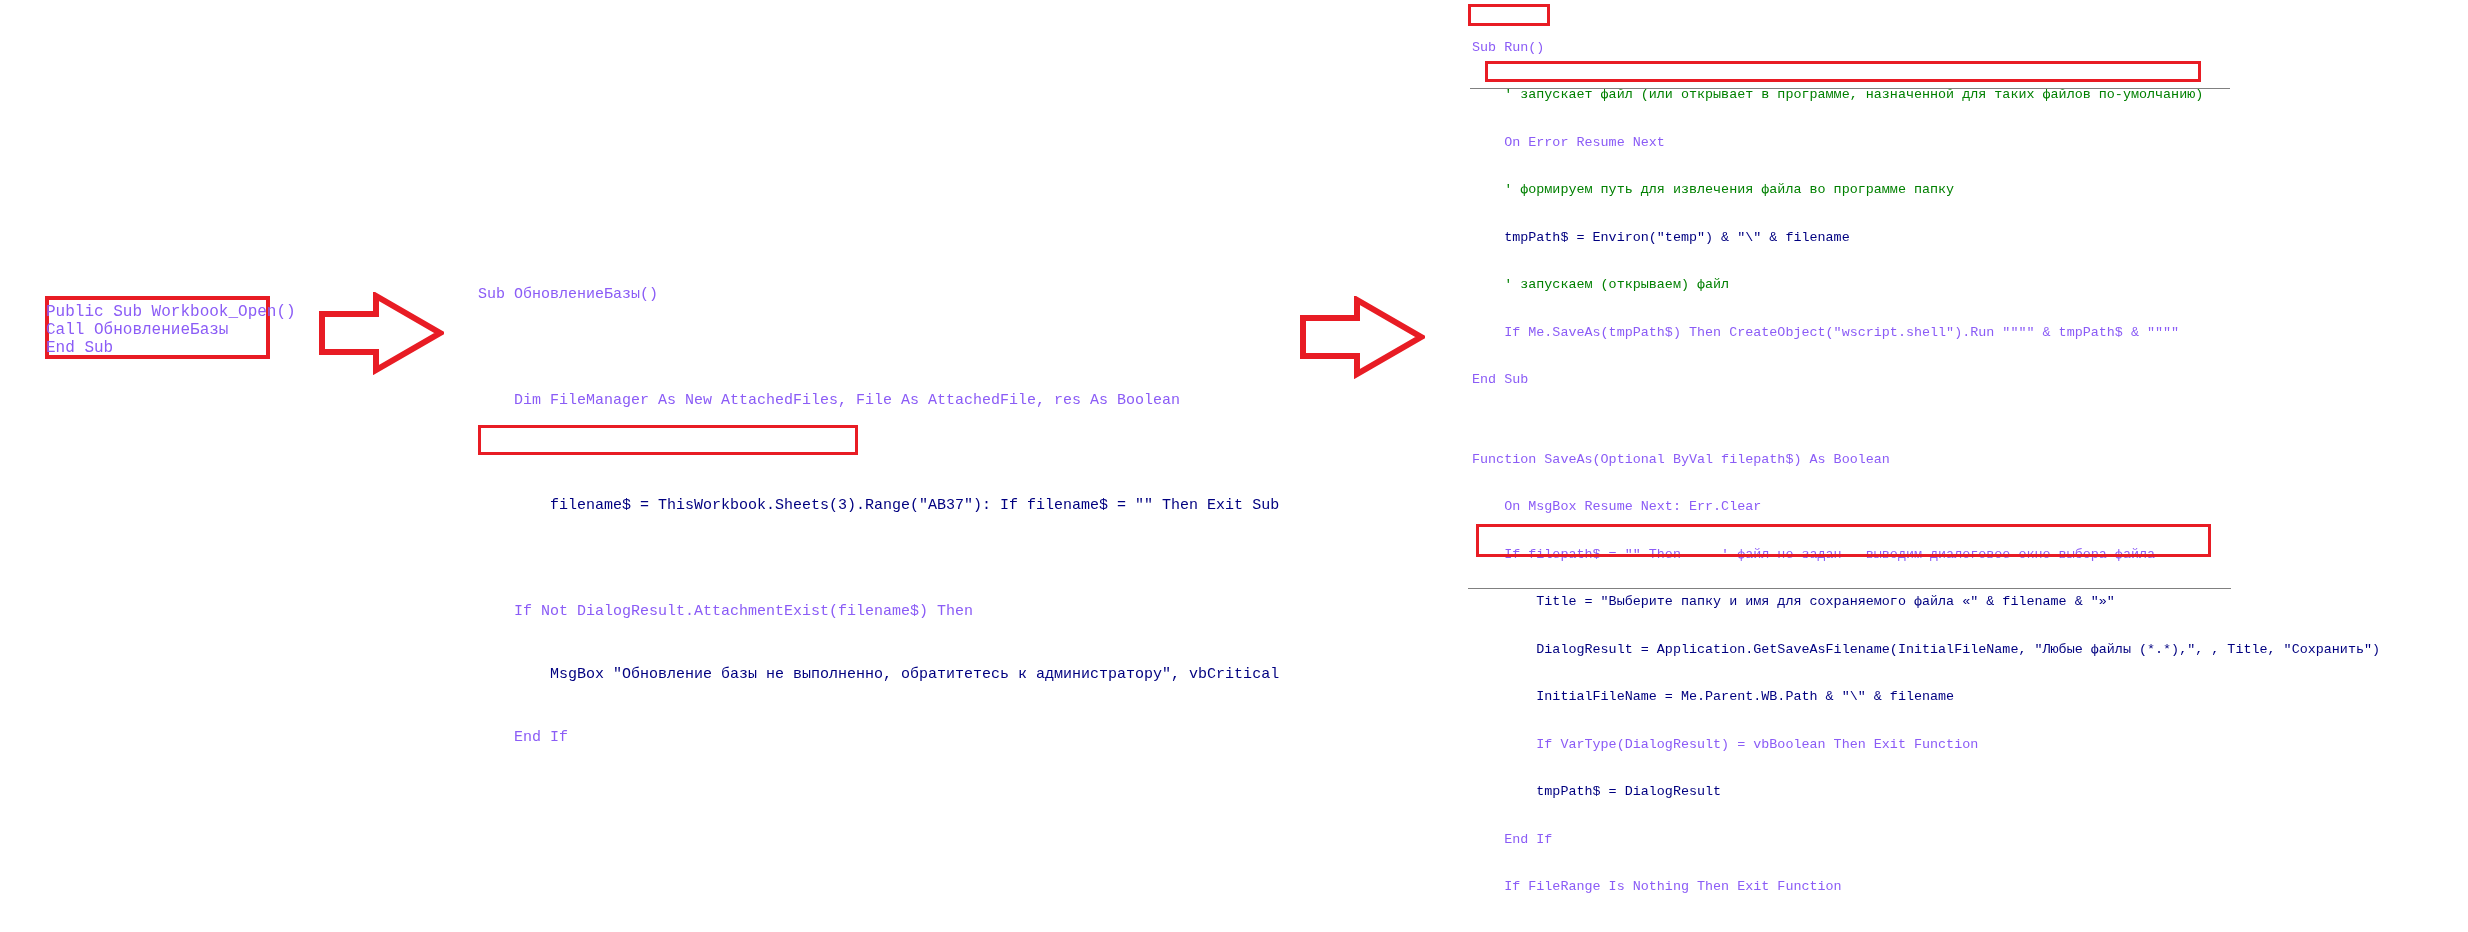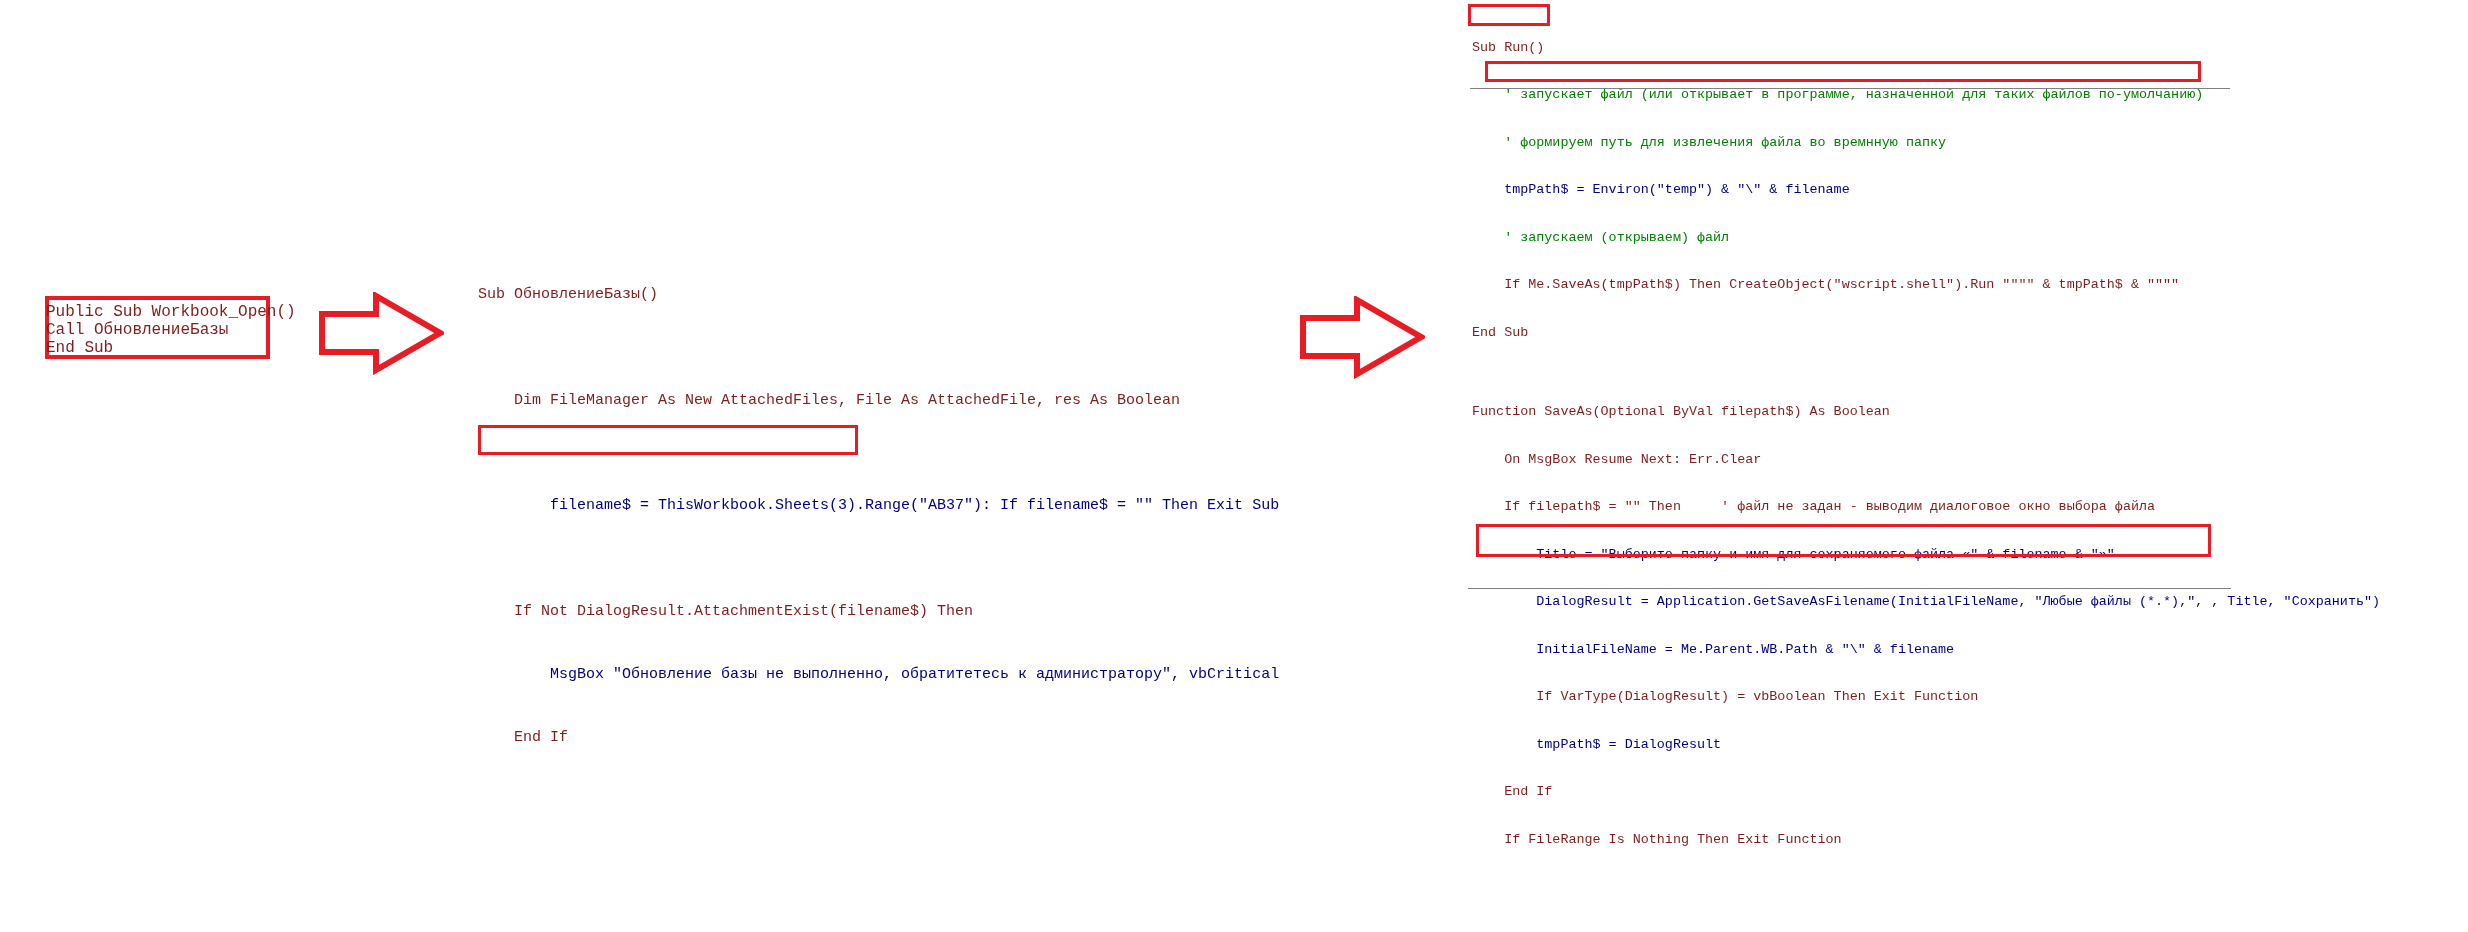--- a/index.html
+++ b/index.html
@@ -21,21 +21,21 @@
     font-family: "Liberation Mono", "DejaVu Sans Mono", monospace;
     color: #000080;
   }
 
   .line {
     white-space: pre;
     display: block;
   }
 
   
-  .kw   { color: #7f1d1d; }          
+  .kw   { color: #8b5cf6; }          
   .id   { color: #000080; }          
   .cmt  { color: #008000; }          
 
   
   #block-workbook-open {
     left: 46px;
     top: 303px;
     font-size: 16px;
     line-height: 18px;
   }
@@ -144,21 +144,22 @@
 </div>
 <div id="box-getattachment"></div>
 
 <svg id="arrow-2" class="arrow" width="125" height="83" viewBox="0 0 125 83">
   <polygon points="3,22 57,22 57,4 121,41 57,78 57,60 3,60" fill="none" stroke="#E81C24" stroke-width="6" stroke-linejoin="miter"></polygon>
 </svg>
 
 <div id="block-run-saveas" class="code-block">
   <span class="line"><span class="kw">Sub Run()</span></span>
   <span class="line"><span class="cmt">    ' запускает файл (или открывает в программе, назначенной для таких файлов по-умолчанию)</span></span>
-  <span class="line"><span class="cmt">    ' формируем путь для извлечения файла во времнную папку</span></span>
+  <span class="line"><span class="kw">    On Error Resume Next</span></span>
+  <span class="line"><span class="cmt">    ' формируем путь для извлечения файла во программе папку</span></span>
   <span class="line"><span class="id">    tmpPath$ = Environ("temp") &amp; "\" &amp; filename</span></span>
   <span class="line"><span class="cmt">    ' запускаем (открываем) файл</span></span>
   <span class="line"><span class="kw">    If Me.SaveAs(tmpPath$) Then CreateObject("wscript.shell").Run """" &amp; tmpPath$ &amp; """"</span></span>
   <span class="line"><span class="kw">End Sub</span></span>
   <span class="line"><span></span></span>
   <span class="line"><span class="kw">Function SaveAs(Optional ByVal filepath$) As Boolean</span></span>
   <span class="line"><span class="kw">    On MsgBox Resume Next: Err.Clear</span></span>
   <span class="line"><span class="kw">    If filepath$ = "" Then     ' файл не задан - выводим диалоговое окно выбора файла</span></span>
   <span class="line"><span class="id">        Title = "Выберите папку и имя для сохраняемого файла «" &amp; filename &amp; "»"</span></span>
   <span class="line"><span class="id">        DialogResult = Application.GetSaveAsFilename(InitialFileName, "Любые файлы (*.*),", , Title, "Сохранить")</span></span>

